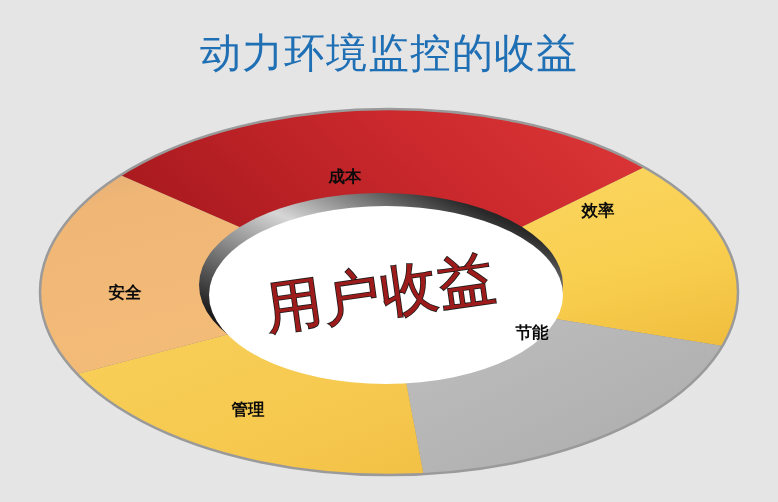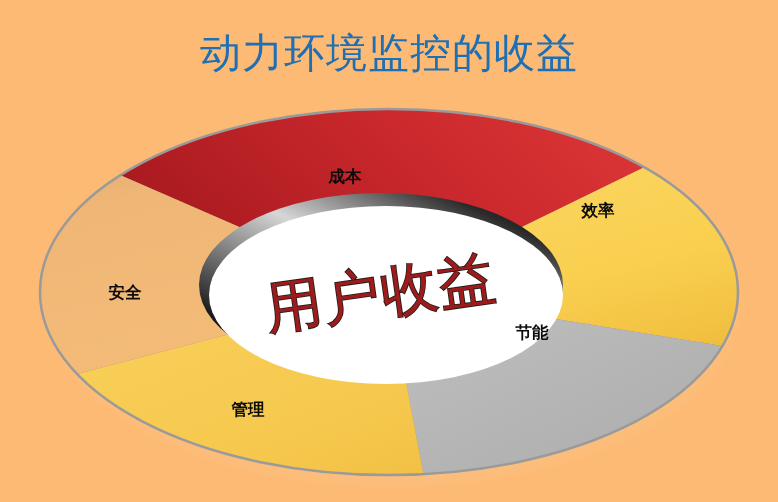--- a/index.html
+++ b/index.html
@@ -13,21 +13,21 @@
     height: 502px;
     overflow: hidden;
     font-family: "DejaVu Sans", "Liberation Sans", sans-serif;
     position: relative;
   }
   #slide {
     position: absolute;
     left: 0; top: 0;
     width: 778px;
     height: 502px;
-    background: #fdba74;
+    background: #e5e5e5;
   }
   #slide-title {
     position: absolute;
     left: 0;
     top: 28px;
     width: 778px;
     text-align: center;
     color: #1F6FB5;
     font-size: 41px;
     line-height: 50px;

